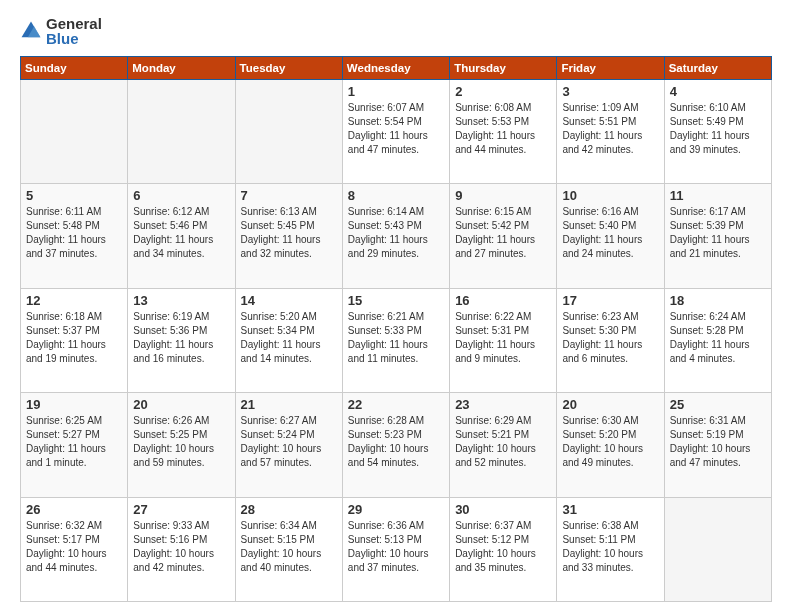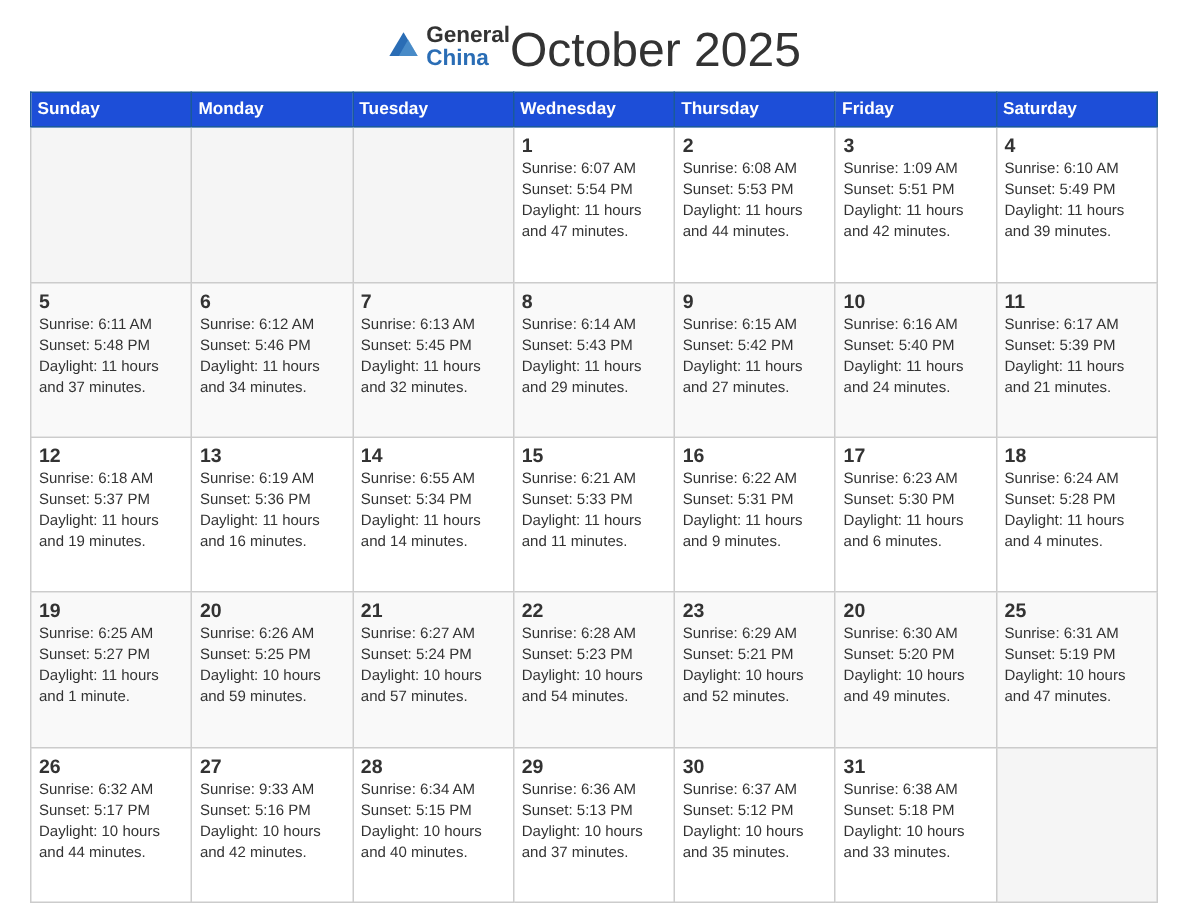--- a/index.html
+++ b/index.html
@@ -12,21 +12,21 @@
     }
     .page {
       width: 792px;
       height: 612px;
       padding: 16px 20px 10px 20px;
       display: flex;
       flex-direction: column;
     }
     .header {
       display: flex;
-      justify-content: center;
+      justify-content: space-between;
       align-items: flex-start;
       margin-bottom: 10px;
     }
     .logo {
       display: flex;
       align-items: center;
       gap: 4px;
     }
     .logo-text {
       display: flex;
@@ -60,21 +60,21 @@
       font-size: 14px;
       color: #555;
     }
     .calendar {
       flex: 1;
       border-collapse: collapse;
       width: 100%;
       table-layout: fixed;
     }
     .calendar thead tr th {
-      background: #1d4ed8;
+      background: #c2410c;
       color: #fff;
       font-size: 11.5px;
       font-weight: bold;
       padding: 5px 4px;
       text-align: left;
       border: 1px solid #1a5a9a;
     }
     .calendar tbody tr td {
       border: 1px solid #ccc;
       vertical-align: top;
@@ -108,25 +108,24 @@
 
 <div class="page">
   <div class="header">
     <div class="logo">
       <svg class="logo-icon" viewBox="0 0 28 28" xmlns="http://www.w3.org/2000/svg">
         <polygon points="14,2 26,22 2,22" fill="#2a6db5"></polygon>
         <polygon points="18,8 26,22 10,22" fill="#5599d0" opacity="0.7"></polygon>
       </svg>
       <div class="logo-text">
         <span class="logo-general">General</span>
-        <span class="logo-blue">China</span>
+        <span class="logo-blue">Blue</span>
       </div>
     </div>
     <div class="title-section">
-      <div class="month-title">October 2025</div>
     </div>
   </div>
 
   <table class="calendar">
     <thead>
       <tr>
         <th>Sunday</th>
         <th>Monday</th>
         <th>Tuesday</th>
         <th>Wednesday</th>
@@ -230,21 +229,21 @@
           </td>
           <td>
             <span class="day-number">13</span>
             <div class="day-info">Sunrise: 6:19 AM
 Sunset: 5:36 PM
 Daylight: 11 hours
 and 16 minutes.</div>
           </td>
           <td>
             <span class="day-number">14</span>
-            <div class="day-info">Sunrise: 6:55 AM
+            <div class="day-info">Sunrise: 5:20 AM
 Sunset: 5:34 PM
 Daylight: 11 hours
 and 14 minutes.</div>
           </td>
           <td>
             <span class="day-number">15</span>
             <div class="day-info">Sunrise: 6:21 AM
 Sunset: 5:33 PM
 Daylight: 11 hours
 and 11 minutes.</div>
@@ -354,21 +353,21 @@
           <td>
             <span class="day-number">30</span>
             <div class="day-info">Sunrise: 6:37 AM
 Sunset: 5:12 PM
 Daylight: 10 hours
 and 35 minutes.</div>
           </td>
           <td>
             <span class="day-number">31</span>
             <div class="day-info">Sunrise: 6:38 AM
-Sunset: 5:18 PM
+Sunset: 5:11 PM
 Daylight: 10 hours
 and 33 minutes.</div>
           </td>
           <td class="empty-cell"></td>
         </tr>
       </tbody>
   </table>
 </div>
 
 </body></html>

